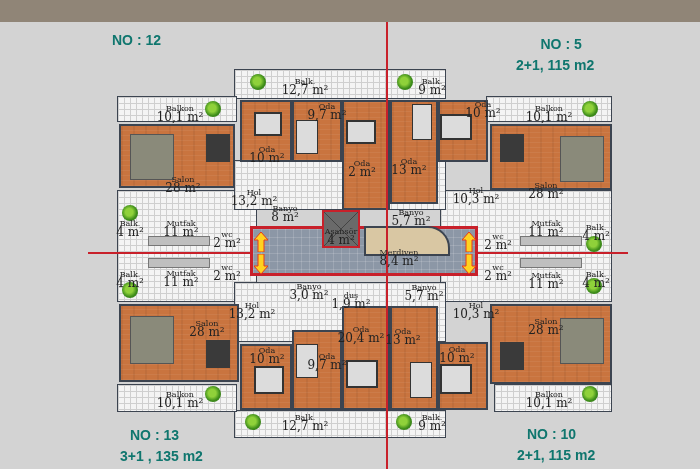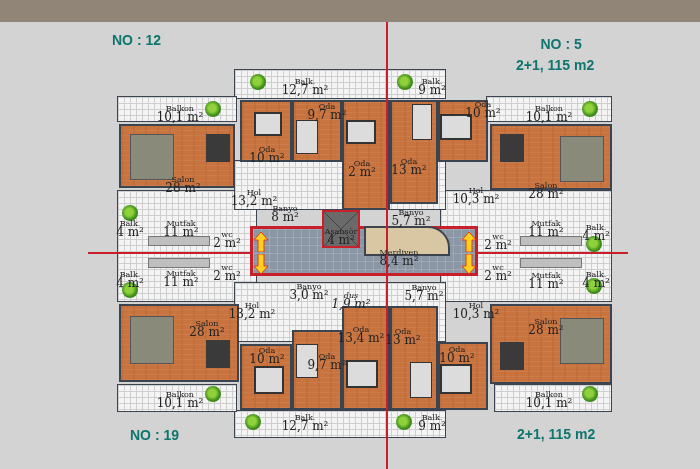--- a/index.html
+++ b/index.html
@@ -34,23 +34,25 @@
 <div class="topbar"></div>
 
 <div class="unit-label" style="left:112px; top:30px;">
   <div>NO : 12</div>
 </div>
 <div class="unit-label" style="left:516px; top:34px; text-align:center;">
   <div style="padding-left:12px">NO : 5</div>
   <div>2+1, 115 m2</div>
 </div>
 <div class="unit-label" style="left:120px; top:425px;">
-  <div style="padding-left:10px">NO : 19</div>
+  <div style="padding-left:10px">NO : 13</div>
+  <div>3+1 , 135 m2</div>
 </div>
 <div class="unit-label" style="left:517px; top:424px;">
+  <div style="padding-left:10px">NO : 10</div>
   <div>2+1, 115 m2</div>
 </div>
 
 <div class="plan">
 
   <div class="grid" style="left:234px; top:69px; width:212px; height:30px;"></div>
   <div class="grid" style="left:234px; top:410px; width:212px; height:28px;"></div>
   <div class="grid" style="left:117px; top:96px; width:120px; height:26px;"></div>
   <div class="grid" style="left:486px; top:96px; width:126px; height:26px;"></div>
   <div class="grid" style="left:117px; top:384px; width:120px; height:28px;"></div>
@@ -162,25 +164,25 @@
   <div class="room-text" style="left:476px; top:187px;"><span>Hol</span><span class="area">10,3 m²</span></div>
   <div class="room-text" style="left:411px; top:209px;"><span>Banyo</span><span class="area">5,7 m²</span></div>
   <div class="room-text" style="left:596px; top:224px;"><span>Balk.</span><span class="area">4 m²</span></div>
   <div class="room-text" style="left:546px; top:220px;"><span>Mutfak</span><span class="area">11 m²</span></div>
   <div class="room-text" style="left:498px; top:233px;"><span>wc</span><span class="area">2 m²</span></div>
 
   <div class="room-text" style="left:305px; top:414px;"><span>Balk.</span><span class="area">12,7 m²</span></div>
   <div class="room-text" style="left:180px; top:391px;"><span>Balkon</span><span class="area">10,1 m²</span></div>
   <div class="room-text" style="left:267px; top:347px;"><span>Oda</span><span class="area">10 m²</span></div>
   <div class="room-text" style="left:327px; top:353px;"><span>Oda</span><span class="area">9,7 m²</span></div>
-  <div class="room-text" style="left:361px; top:326px;"><span>Oda</span><span class="area">13,4 m²</span></div>
+  <div class="room-text" style="left:361px; top:326px;"><span>Oda</span><span class="area">20,4 m²</span></div>
   <div class="room-text" style="left:207px; top:320px;"><span>Salon</span><span class="area">28 m²</span></div>
   <div class="room-text" style="left:252px; top:302px;"><span>Hol</span><span class="area">13,2 m²</span></div>
   <div class="room-text" style="left:309px; top:283px;"><span>Banyo</span><span class="area">3,0 m²</span></div>
-  <div class="room-text" style="left:351px; top:292px;font-style:italic;"><span>duş</span><span class="area">1,9 m²</span></div>
+  <div class="room-text" style="left:351px; top:292px;"><span>duş</span><span class="area">1,9 m²</span></div>
   <div class="room-text" style="left:130px; top:271px;"><span>Balk.</span><span class="area">4 m²</span></div>
   <div class="room-text" style="left:181px; top:270px;"><span>Mutfak</span><span class="area">11 m²</span></div>
   <div class="room-text" style="left:227px; top:264px;"><span>wc</span><span class="area">2 m²</span></div>
 
   <div class="room-text" style="left:432px; top:414px;"><span>Balk.</span><span class="area">9 m²</span></div>
   <div class="room-text" style="left:549px; top:391px;"><span>Balkon</span><span class="area">10,1 m²</span></div>
   <div class="room-text" style="left:457px; top:346px;"><span>Oda</span><span class="area">10 m²</span></div>
   <div class="room-text" style="left:403px; top:328px;"><span>Oda</span><span class="area">13 m²</span></div>
   <div class="room-text" style="left:546px; top:318px;"><span>Salon</span><span class="area">28 m²</span></div>
   <div class="room-text" style="left:476px; top:302px;"><span>Hol</span><span class="area">10,3 m²</span></div>

